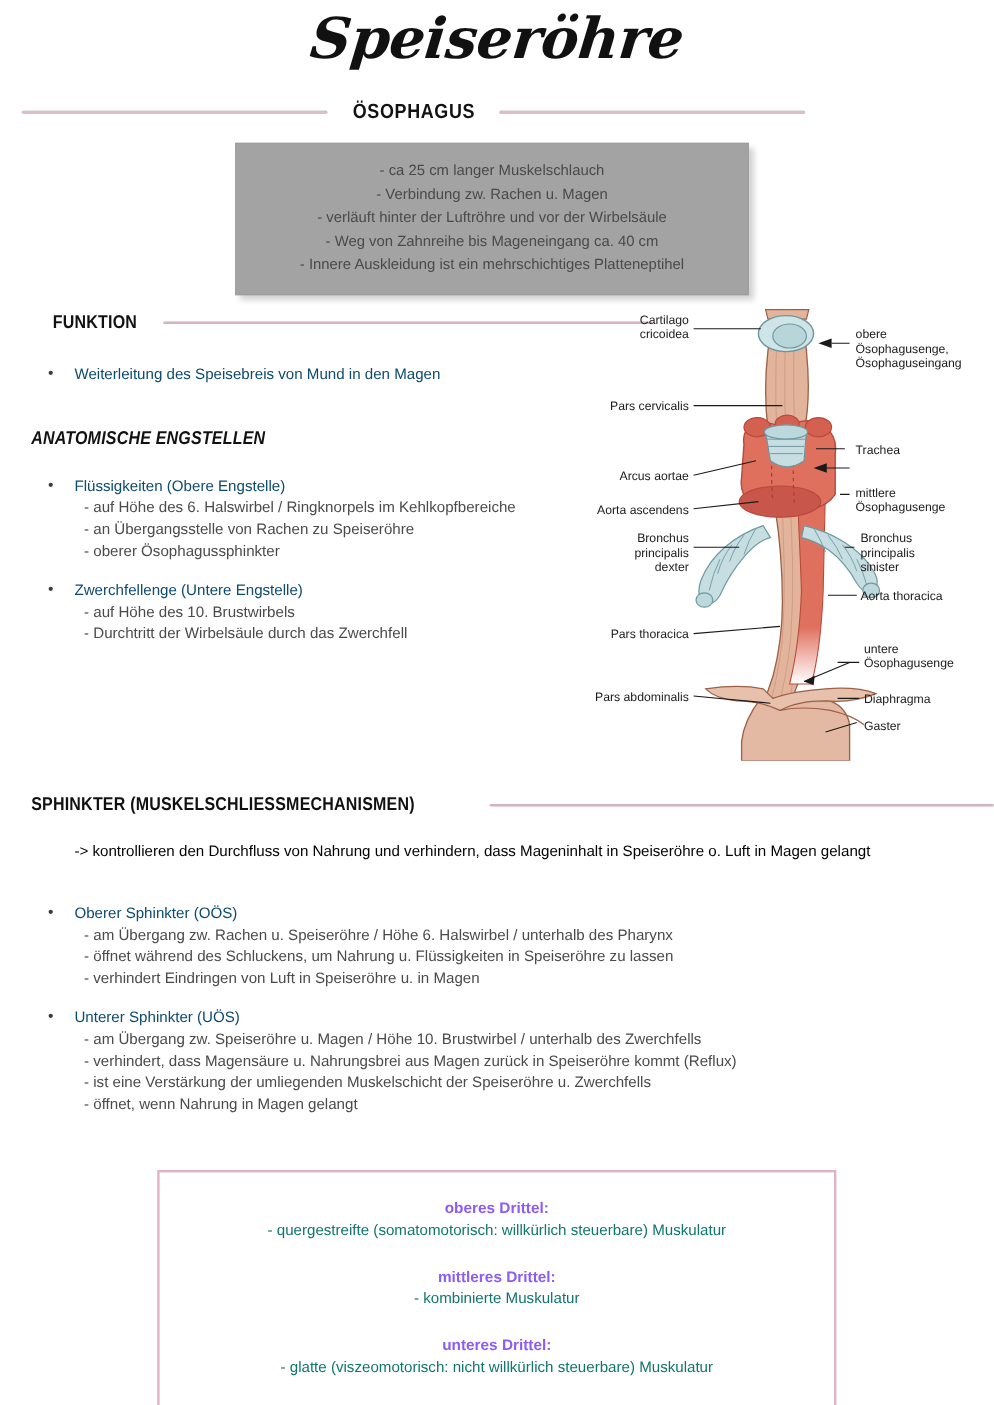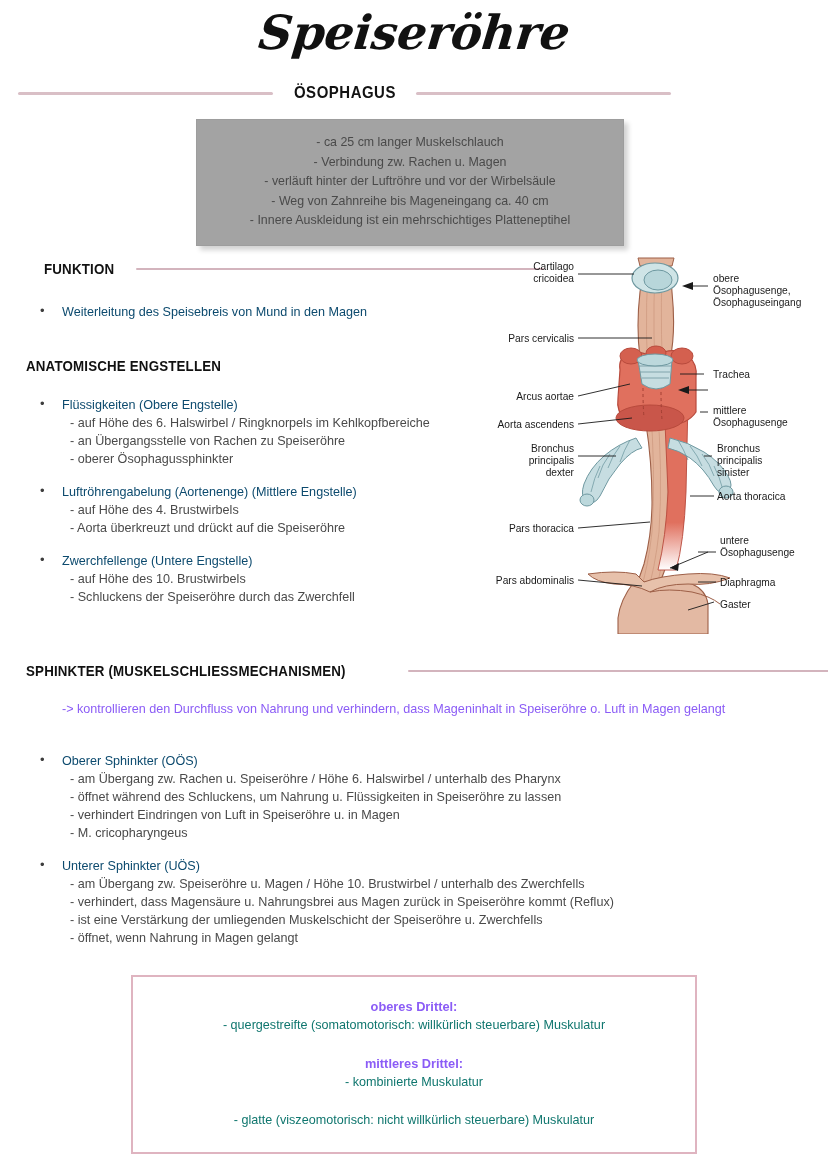--- a/index.html
+++ b/index.html
@@ -103,21 +103,21 @@
   .sec-head .rule {
     height: 2.5px;
     background: #d3b4bd;
     border-radius: 2px;
     margin-left: 10px;
   }
 
   #head-funktion  { left: 44px; top: 258px; }
   #head-funktion  .rule { width: 408px; }
 
-  #head-engstellen { left: 26px; top: 355px; }
+  #head-engstellen { left: 26px; top: 355px; font-style: italic; }
 
   #head-sphinkter { left: 26px; top: 660px; }
   #head-sphinkter .rule { width: 490px; }
 
   
   .txt { position: absolute; }
   .bullet-row {
     position: relative;
     padding-left: 36px;
     font-size: 12.6px;
@@ -136,21 +136,21 @@
   .sub-line {
     padding-left: 44px;
     font-size: 12.6px;
     line-height: 18px;
     color: #4a4a4a;
     white-space: nowrap;
   }
   .plain-line {
     font-size: 12.6px;
     line-height: 18px;
-    color: #8b5cf6;
+    color: #000000;
     white-space: nowrap;
   }
   .grp { margin-bottom: 15px; }
   .grp:last-child { margin-bottom: 0; }
 
   #blk-funktion   { left: 26px; top: 303px; }
   #blk-engstellen { left: 26px; top: 396px; }
   #blk-sphinkter-intro { left: 62px; top: 700px; }
   #blk-sphinkter  { left: 26px; top: 752px; }
 
@@ -225,28 +225,23 @@
 </div>
 
 <div class="txt" id="blk-engstellen">
   <div class="grp">
     <div class="bullet-row">Flüssigkeiten (Obere Engstelle)</div>
     <div class="sub-line">- auf Höhe des 6. Halswirbel / Ringknorpels im Kehlkopfbereiche</div>
     <div class="sub-line">- an Übergangsstelle von Rachen zu Speiseröhre</div>
     <div class="sub-line">- oberer Ösophagussphinkter</div>
   </div>
   <div class="grp">
-    <div class="bullet-row">Luftröhrengabelung (Aortenenge) (Mittlere Engstelle)</div>
-    <div class="sub-line">- auf Höhe des 4. Brustwirbels</div>
-    <div class="sub-line">- Aorta überkreuzt und drückt auf die Speiseröhre</div>
-  </div>
-  <div class="grp">
     <div class="bullet-row">Zwerchfellenge (Untere Engstelle)</div>
     <div class="sub-line">- auf Höhe des 10. Brustwirbels</div>
-    <div class="sub-line">- Schluckens der Speiseröhre durch das Zwerchfell</div>
+    <div class="sub-line">- Durchtritt der Wirbelsäule durch das Zwerchfell</div>
   </div>
 </div>
 
 <div class="figure">
 <svg width="336" height="382" viewBox="0 0 336 382" xmlns="http://www.w3.org/2000/svg">
   <defs>
     <linearGradient id="aortaFade" x1="0" y1="0" x2="0" y2="1">
       <stop offset="0%" stop-color="#e0705e"></stop>
       <stop offset="72%" stop-color="#e0705e"></stop>
       <stop offset="100%" stop-color="#ffffff"></stop>
@@ -387,36 +382,36 @@
 <div class="txt" id="blk-sphinkter-intro">
   <div class="plain-line">-&gt; kontrollieren den Durchfluss von Nahrung und verhindern, dass Mageninhalt in Speiseröhre o. Luft in Magen gelangt</div>
 </div>
 
 <div class="txt" id="blk-sphinkter">
   <div class="grp">
     <div class="bullet-row">Oberer Sphinkter (OÖS)</div>
     <div class="sub-line">- am Übergang zw. Rachen u. Speiseröhre / Höhe 6. Halswirbel / unterhalb des Pharynx</div>
     <div class="sub-line">- öffnet während des Schluckens, um Nahrung u. Flüssigkeiten in Speiseröhre zu lassen</div>
     <div class="sub-line">- verhindert Eindringen von Luft in Speiseröhre u. in Magen</div>
-    <div class="sub-line">- M. cricopharyngeus</div>
   </div>
   <div class="grp">
     <div class="bullet-row">Unterer Sphinkter (UÖS)</div>
     <div class="sub-line">- am Übergang zw. Speiseröhre u. Magen / Höhe 10. Brustwirbel / unterhalb des Zwerchfells</div>
     <div class="sub-line">- verhindert, dass Magensäure u. Nahrungsbrei aus Magen zurück in Speiseröhre kommt (Reflux)</div>
     <div class="sub-line">- ist eine Verstärkung der umliegenden Muskelschicht der Speiseröhre u. Zwerchfells</div>
     <div class="sub-line">- öffnet, wenn Nahrung in Magen gelangt</div>
   </div>
 </div>
 
 <div class="pink-box">
   <div class="grp3">
     <div class="bold">oberes Drittel:</div>
     <div class="norm">- quergestreifte (somatomotorisch: willkürlich steuerbare) Muskulatur</div>
   </div>
   <div class="grp3">
     <div class="bold">mittleres Drittel:</div>
     <div class="norm">- kombinierte Muskulatur</div>
   </div>
   <div class="grp3">
+    <div class="bold">unteres Drittel:</div>
     <div class="norm">- glatte (viszeomotorisch: nicht willkürlich steuerbare) Muskulatur</div>
   </div>
 </div>
 
 </body></html>

